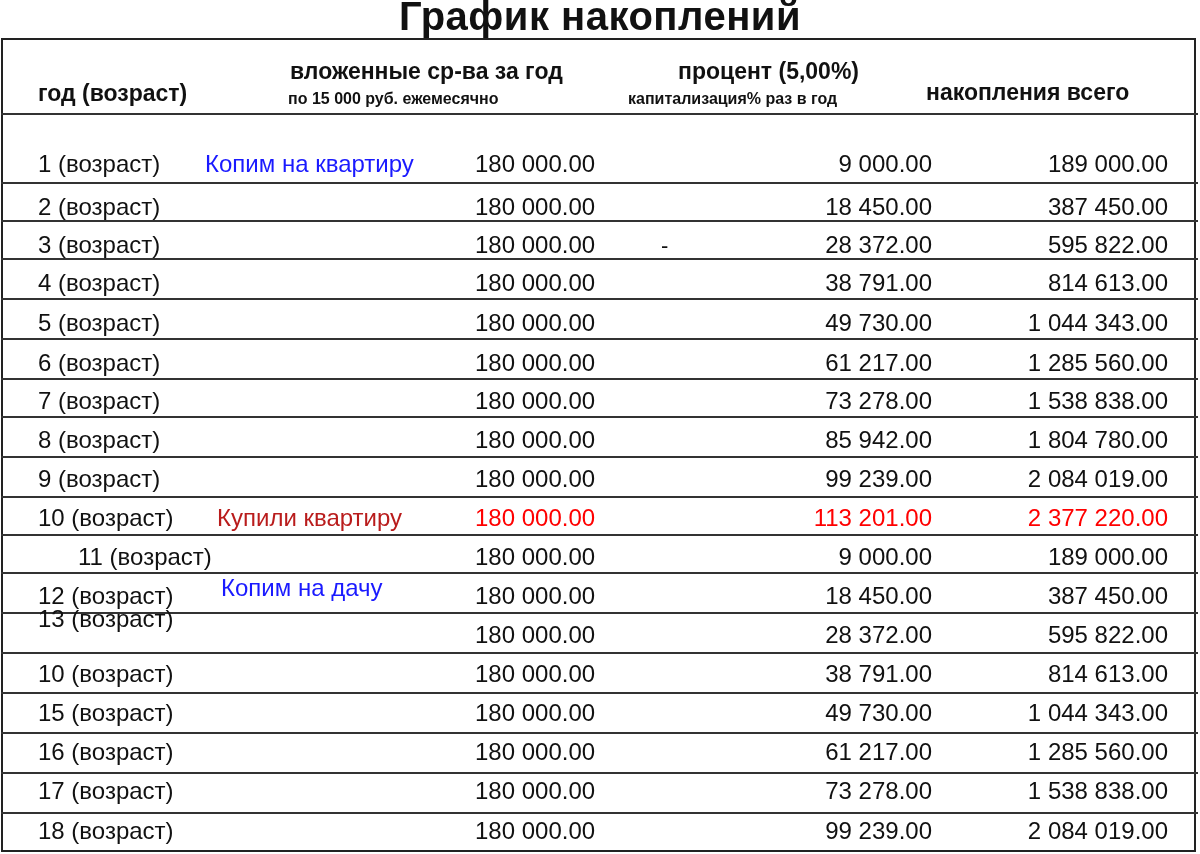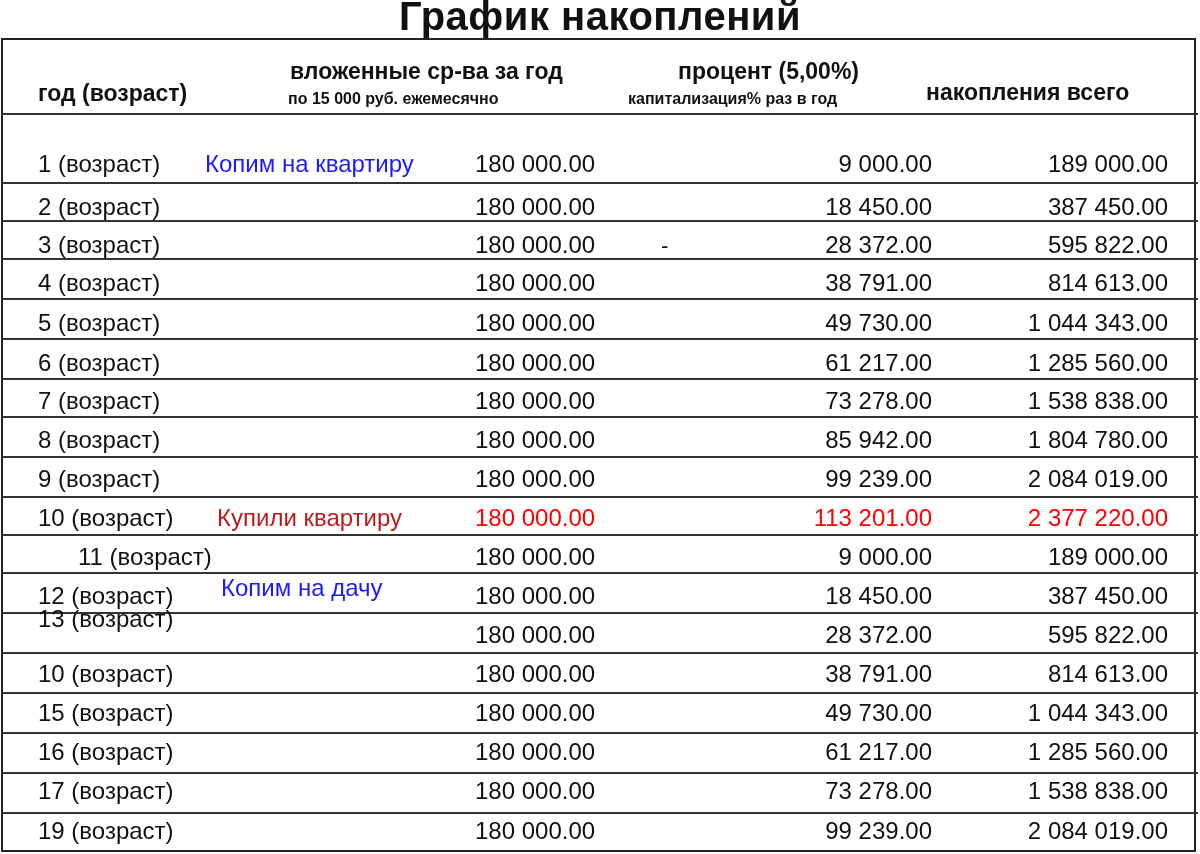--- a/index.html
+++ b/index.html
@@ -119,20 +119,20 @@
     <div class="cell c-year" style="top: 738px;">16 (возраст)</div>
     <div class="cell c-inv" style="top: 738px;">180 000.00</div>
     <div class="cell c-pct" style="top: 738px;">61 217.00</div>
     <div class="cell c-tot" style="top: 738px;">1 285 560.00</div>
     <div class="row-line" style="top: 772px;"></div>
     <div class="cell c-year" style="top: 777px;">17 (возраст)</div>
     <div class="cell c-inv" style="top: 777px;">180 000.00</div>
     <div class="cell c-pct" style="top: 777px;">73 278.00</div>
     <div class="cell c-tot" style="top: 777px;">1 538 838.00</div>
     <div class="row-line" style="top: 812px;"></div>
-    <div class="cell c-year" style="top: 817px;">19 (возраст)</div>
+    <div class="cell c-year" style="top: 817px;">18 (возраст)</div>
     <div class="cell c-note" style="top: 817px; left: 218px; color: rgb(255, 0, 0); margin-top: 45px;">Купили дачу</div>
     <div class="cell c-inv" style="top: 817px;">180 000.00</div>
     <div class="cell c-pct" style="top: 817px;">99 239.00</div>
     <div class="cell c-tot" style="top: 817px;">2 084 019.00</div>
   </div>
 
 <div class="dash">-</div>
 
 </body></html>

